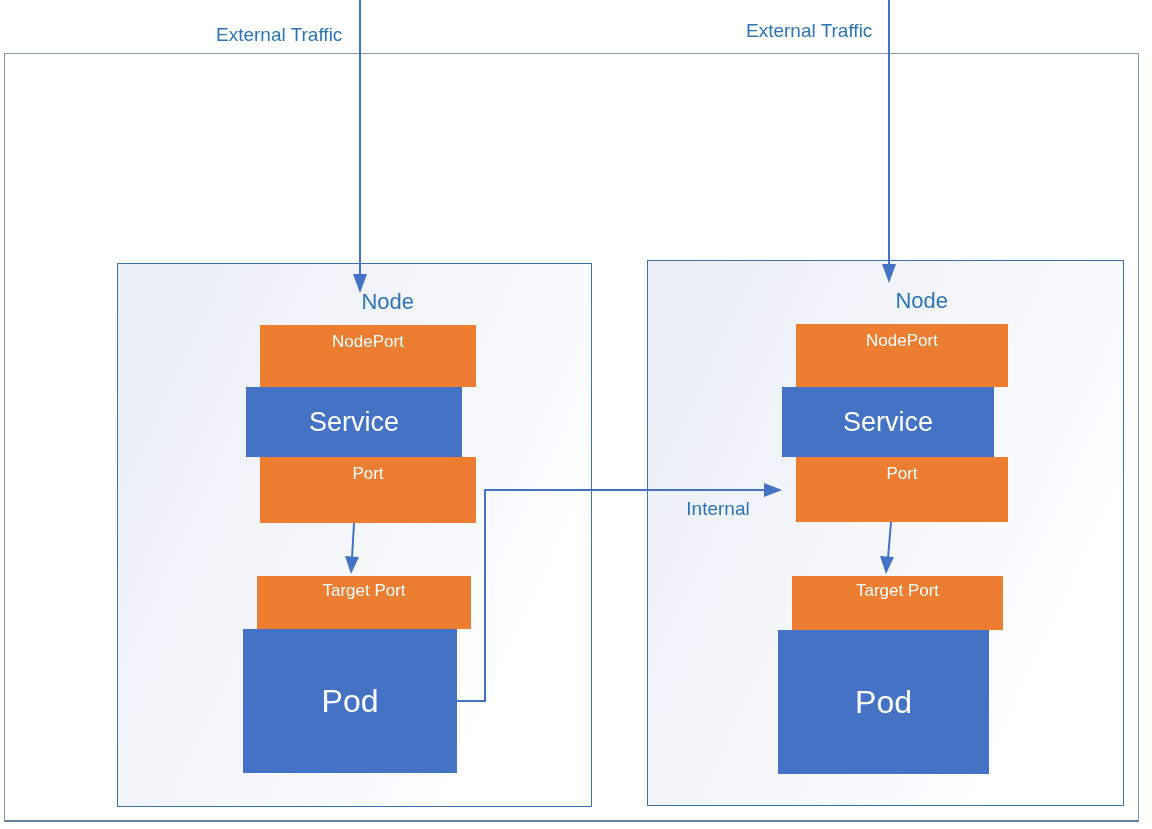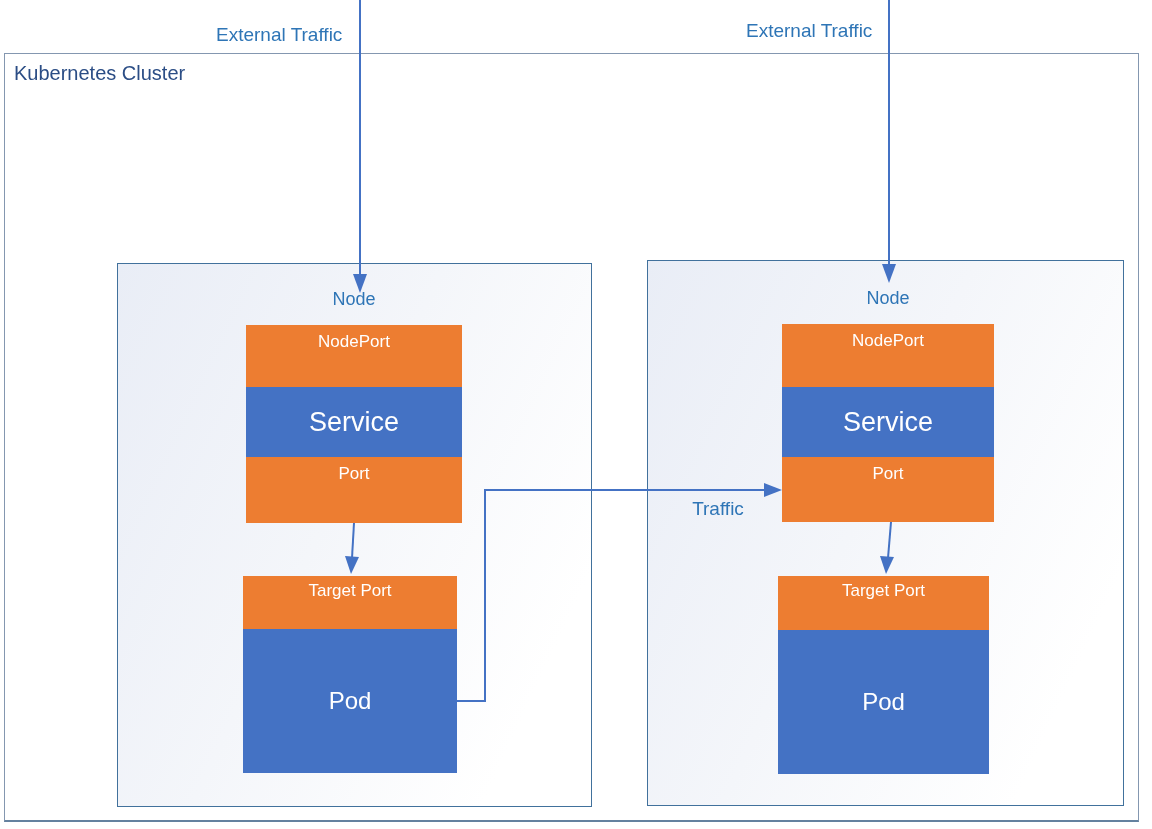--- a/index.html
+++ b/index.html
@@ -39,39 +39,39 @@
   .node-box{
     position:absolute;
     border:1px solid var(--node-border);
     background:linear-gradient(115deg,#e9edf6 0%,#f4f6fa 45%,#ffffff 85%);
     box-sizing:border-box;
   }
   .node-box.left{left:117px;top:263px;width:475px;height:544px;}
   .node-box.right{left:647px;top:260px;width:477px;height:546px;}
   .node-title{
     position:absolute;
-    font-size:18px;
+    font-size:22px;
     color:var(--label-blue);
-    text-align:center;
+    text-align:right;
     width:120px;
   }
   .node-title.left{left:294px;top:289px;}
   .node-title.right{left:828px;top:288px;}
   .block{
     position:absolute;
     box-sizing:border-box;
     color:#ffffff;
     text-align:center;
   }
-  .block.orange{background:var(--orange);}
+  .block.orange{background:var(--orange);margin-left:14px;}
   .block.blue{background:var(--blue);}
   .small-label{font-size:17px;padding-top:7px;}
   .big-label{display:flex;align-items:center;justify-content:center;}
   .service-block{font-size:27px;}
-  .pod-block{font-size:24px;}
+  .pod-block{font-size:32px;}
   
   .l-nodeport{left:246px;top:325px;width:216px;height:62px;}
   .l-service{left:246px;top:387px;width:216px;height:70px;}
   .l-port{left:246px;top:457px;width:216px;height:66px;}
   .l-target{left:243px;top:576px;width:214px;height:53px;padding-top:5px;}
   .l-pod{left:243px;top:629px;width:214px;height:144px;}
   
   .r-nodeport{left:782px;top:324px;width:212px;height:63px;}
   .r-service{left:782px;top:387px;width:212px;height:70px;}
   .r-port{left:782px;top:457px;width:212px;height:65px;}
@@ -101,27 +101,26 @@
     z-index:5;
     pointer-events:none;
   }
 </style>
 </head>
 <body>
 
 <div class="canvas">
 
   <div class="cluster-box"></div>
-  <div class="cluster-label">Kubernetes Cluster</div>
 
   <div class="external-label left">External Traffic</div>
   <div class="external-label right">External Traffic</div>
 
   <div class="internal-label">
-    <div>Traffic</div>
+    <div>Internal</div>
   </div>
 
   <div class="node-box left"></div>
   <div class="node-title left">Node</div>
   <div class="block orange small-label l-nodeport">NodePort</div>
   <div class="block blue big-label service-block l-service">Service</div>
   <div class="block orange small-label l-port">Port</div>
   <div class="block orange small-label l-target">Target Port</div>
   <div class="block blue big-label pod-block l-pod">Pod</div>
 

